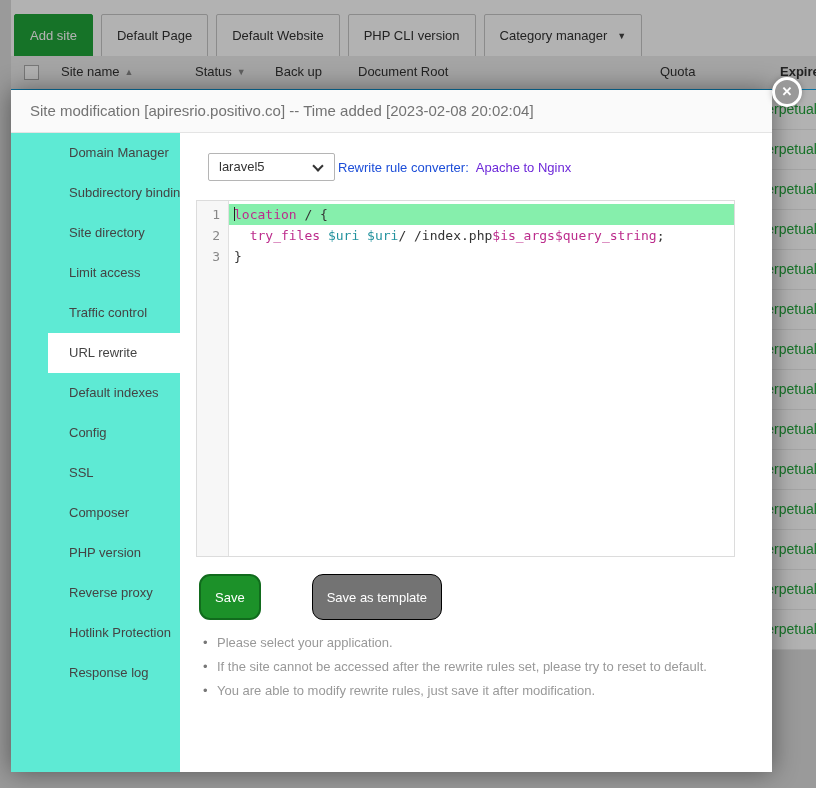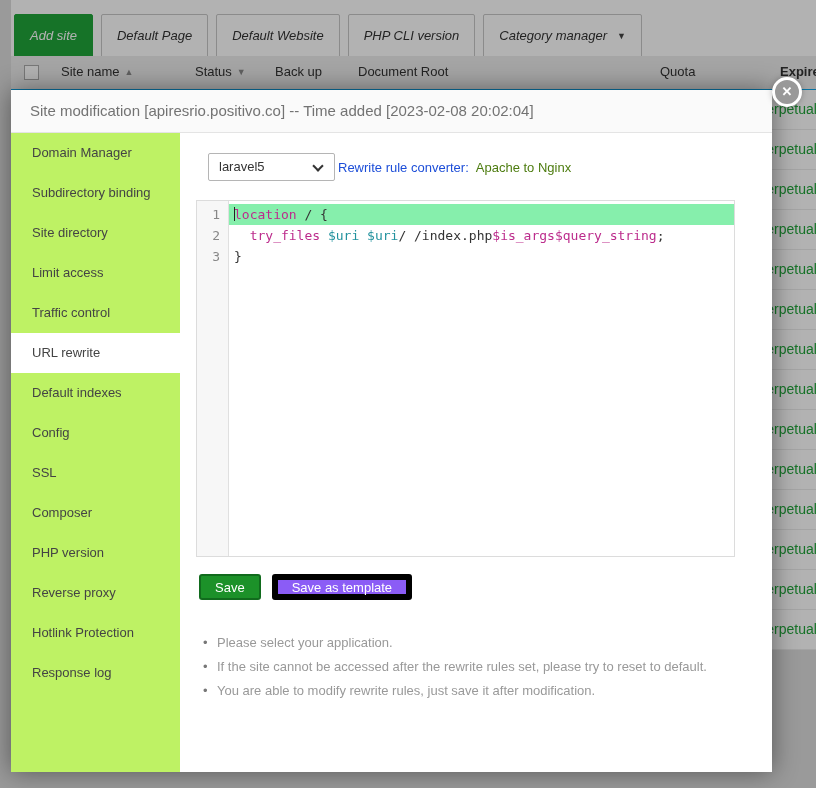--- a/index.html
+++ b/index.html
@@ -18,21 +18,20 @@
     background:#ffffff;
   }
   .toolbar {
     position:absolute; left:3px; top:14px; display:flex; gap:8px; align-items:center;
   }
   .tbtn {
     height:44px; padding:0 15px; font-size:13px; line-height:28px;
     background:#ffffff; border:1px solid #c7c7c7; border-radius:2px;
     color:#333; cursor:pointer; white-space:nowrap;
     font-family:"Liberation Sans", sans-serif;
-    font-style:italic;
   }
   .tbtn.primary { background:#20a53a; border-color:#20a53a; color:#fff; }
   .tbtn .dd-caret {
     display:inline-block; margin-left:10px; font-size:9px; color:#444;
     vertical-align:1px;
   }
   .thead {
     position:absolute; left:0; top:56px; width:100%; height:34px;
     background:#ececec; border-bottom:1px solid #0ea5e9;
     font-size:13px; color:#333;
@@ -70,21 +69,22 @@
   }
   .close-btn {
     position:absolute; left:761px; top:-13px; width:30px; height:30px;
     background:#999999; border:3px solid #ffffff; border-radius:50%;
     color:#ffffff; font-size:13px; font-weight:bold; text-align:center;
     line-height:24px; cursor:pointer; box-shadow:0 0 6px rgba(0,0,0,0.25);
     z-index:21;
   }
   .sidebar {
     position:absolute; left:0; top:43px; bottom:0; width:204px;
-    background:#bef264;
+    background:#5eead4;
+    padding-left:37px;
   }
   .side-item {
     height:40px; line-height:40px; padding-left:21px;
     font-size:13px; color:#444; cursor:pointer; white-space:nowrap;
   }
   .side-item.active { background:#ffffff; }
   .main {
     position:absolute; left:169px; top:43px; right:0; bottom:0; background:#fff;
   }
   .tpl-row {
@@ -95,21 +95,21 @@
     position:relative; width:127px; height:28px; border:1px solid #b5b5b5;
     border-radius:2px; background:#fff; font-size:13px; color:#333;
     line-height:26px; padding-left:10px; cursor:pointer;
   }
   .tpl-select .chev {
     position:absolute; right:12px; top:8px; width:8px; height:8px;
     border-right:2px solid #333; border-bottom:2px solid #333;
     transform:rotate(45deg);
   }
   .conv-label { margin-left:3px; font-size:13px; color:#1d4ed8; }
-  .conv-link { margin-left:7px; font-size:13px; color:#4d7c0f; text-decoration:none; cursor:pointer; }
+  .conv-link { margin-left:7px; font-size:13px; color:#6d28d9; text-decoration:none; cursor:pointer; }
 
   
   .editor {
     position:absolute; left:16px; top:67px; width:539px; height:357px;
     border:1px solid #dcdcdc; background:#fff; overflow:hidden;
     font-family:"DejaVu Sans Mono", monospace; font-size:13px;
   }
   .gutter-bg {
     position:absolute; left:0; top:0; bottom:0; width:32px;
     background:#f7f7f7; border-right:1px solid #e0e0e0;
@@ -125,25 +125,25 @@
   .tok-keyword { color:#bc2c8c; }
   .tok-variable { color:#22929e; }
   .tok-plain { color:#333; }
   .cursor {
     display:inline-block; width:1px; height:14px; background:#222;
     vertical-align:-2px; margin-right:-1px;
   }
 
   .btn-row { position:absolute; left:19px; top:441px; display:flex; gap:11px; }
   .gbtn {
-    height:26px; padding:0 14px; font-size:13px; color:#fff; cursor:pointer;
-    border-radius:3px; font-family:"Liberation Sans", sans-serif;
+    height:46px; padding:0 14px; font-size:13px; color:#fff; cursor:pointer;
+    border-radius:11px; font-family:"Liberation Sans", sans-serif;
   }
   .gbtn.save { background:#1c9129; border:2px solid #116b1d; }
-  .gbtn.save-tpl { background:#8b5cf6; border:6px solid #000000; }
+  .gbtn.save-tpl { background:#737373; border:1px solid #000000;margin-left:40px; }
 
   .notes { position:absolute; left:23px; top:498px; list-style:none; }
   .notes li {
     position:relative; padding-left:14px; font-size:13px; color:#999;
     line-height:24px; white-space:nowrap;
   }
   .notes li::before {
     content:"•"; position:absolute; left:0; top:0; color:#777;
   }
 </style>

